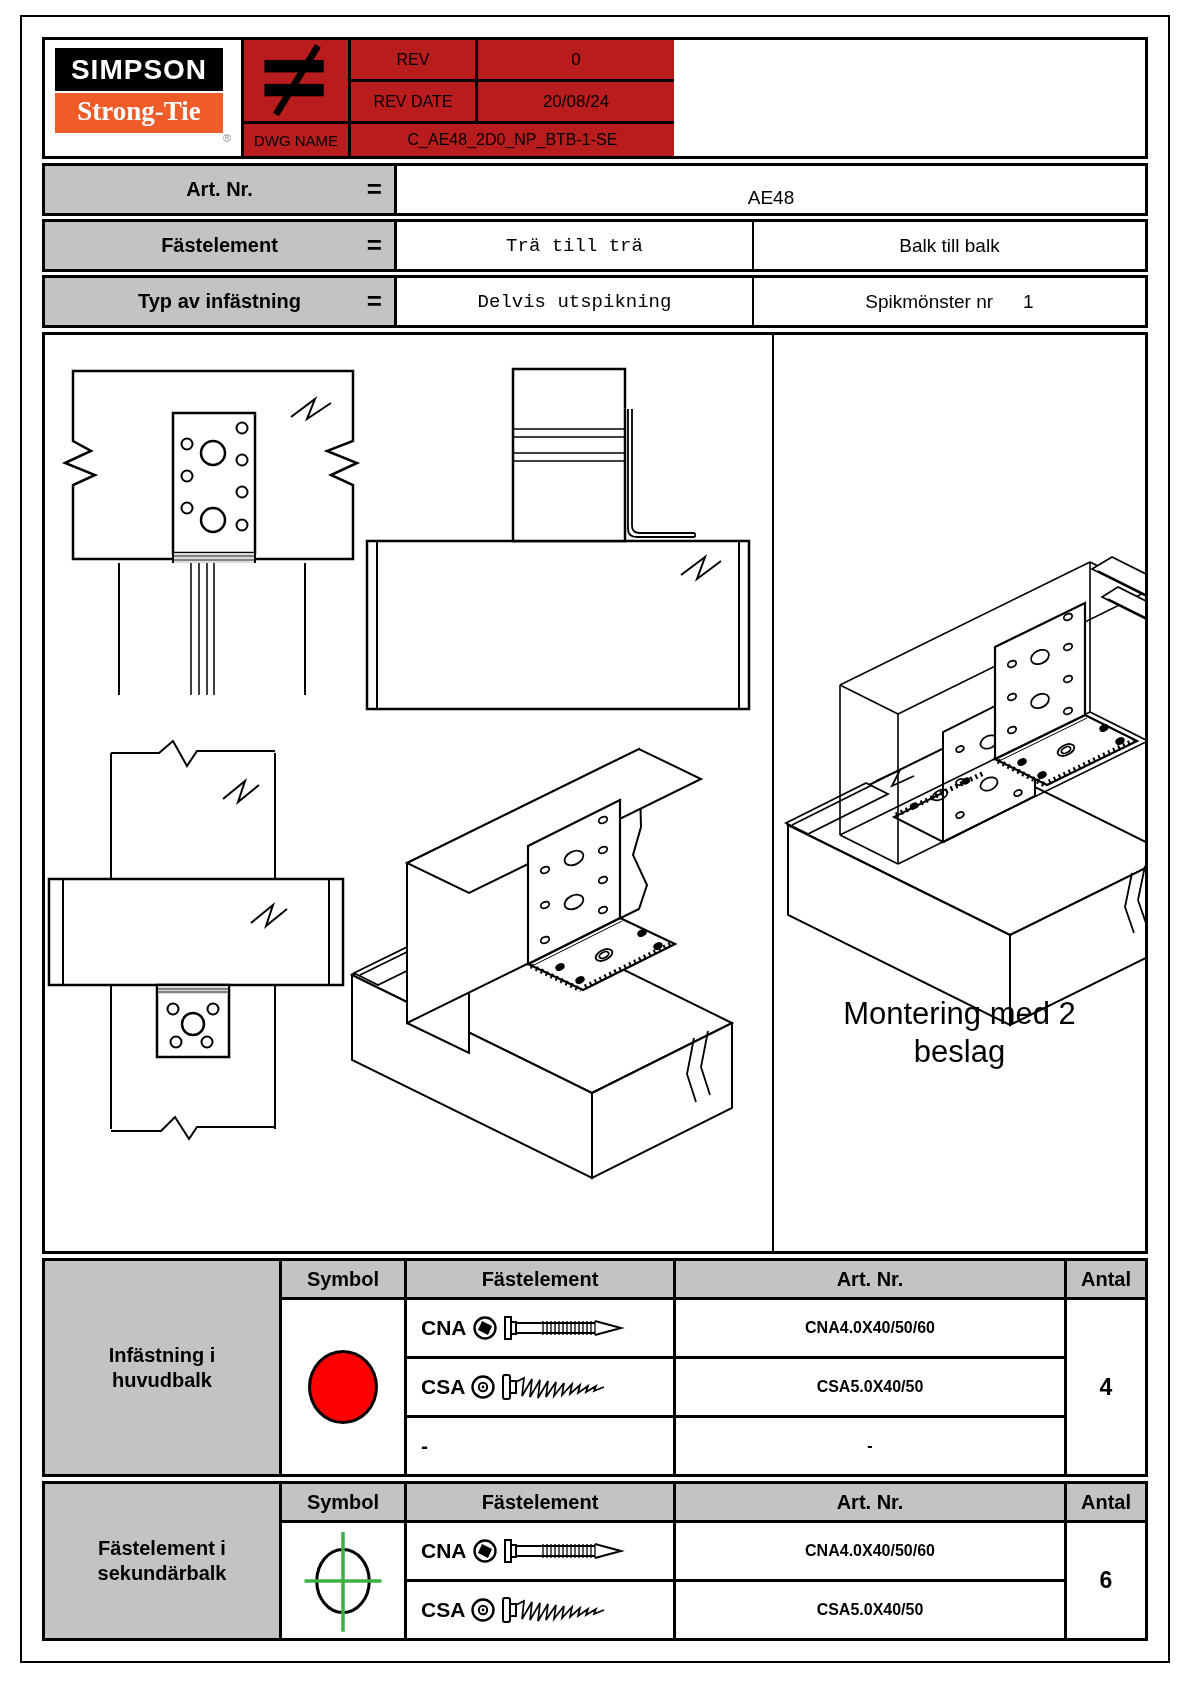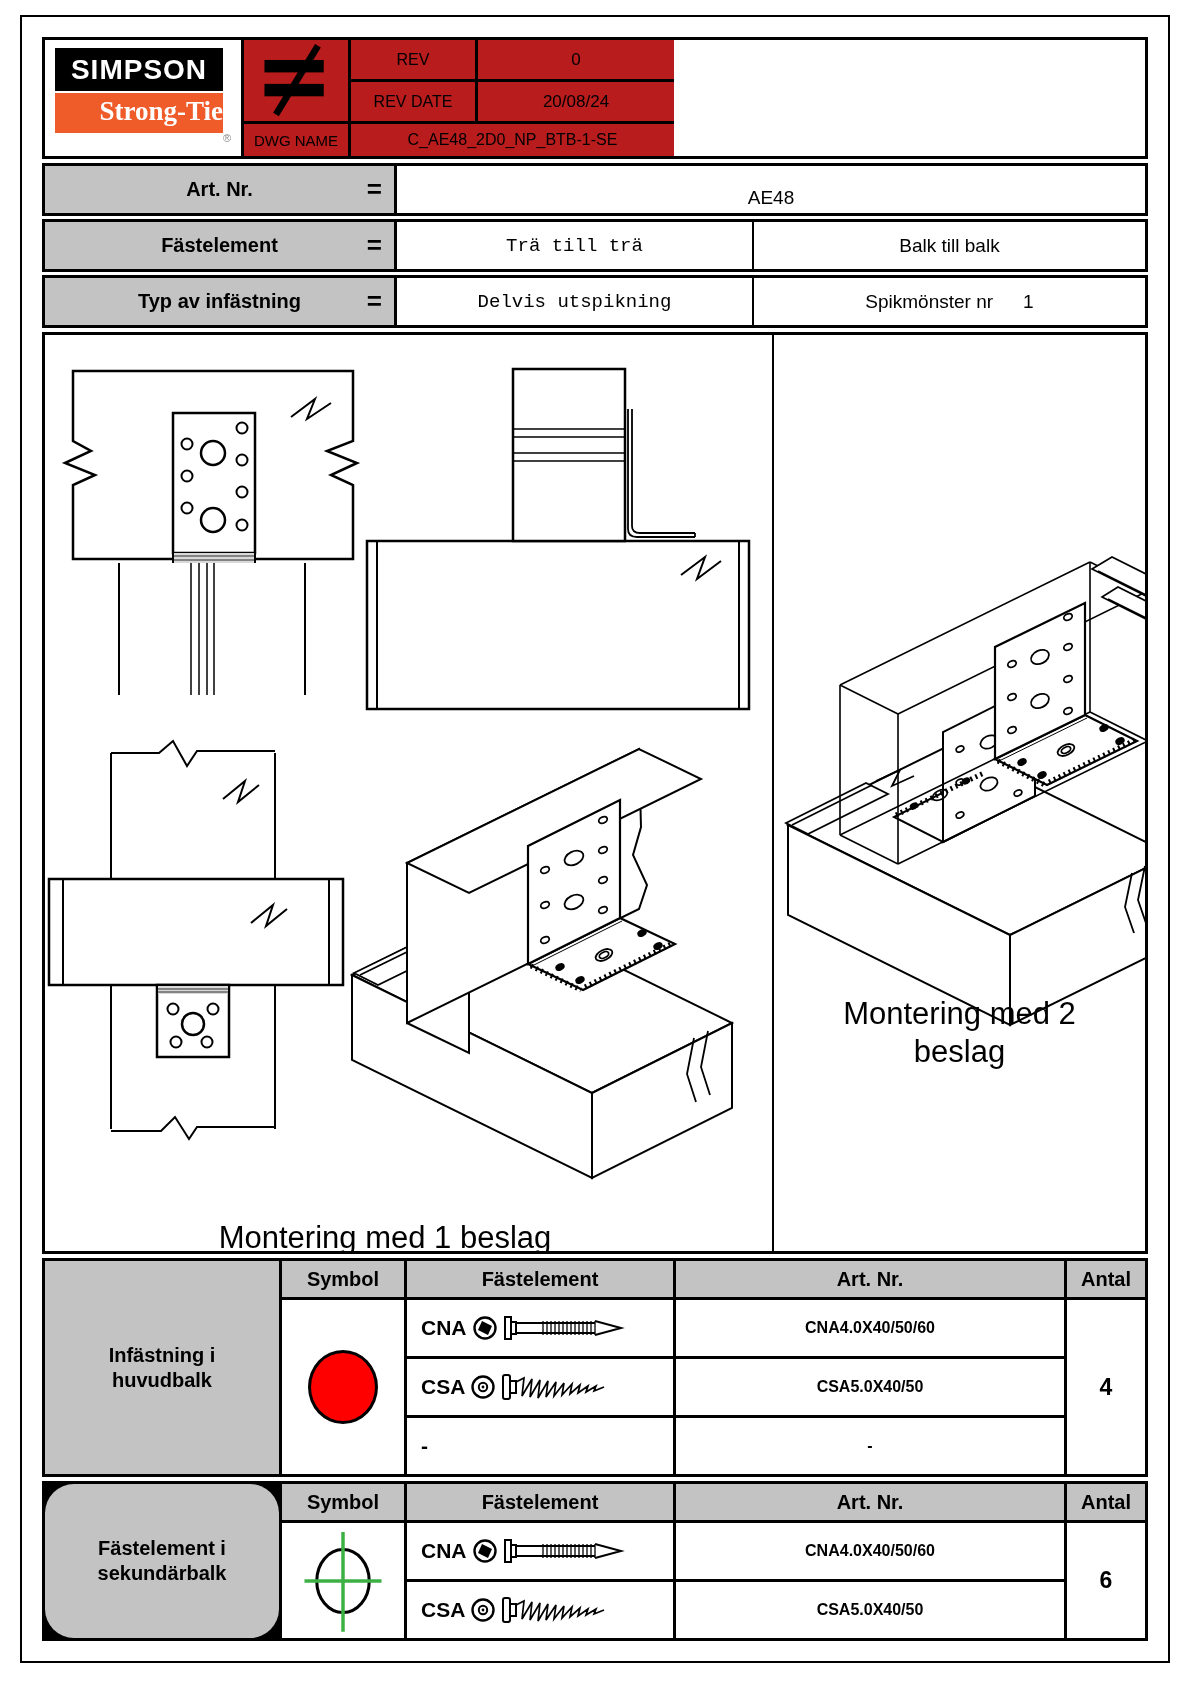--- a/index.html
+++ b/index.html
@@ -7,21 +7,21 @@
   .sheet{position:absolute;left:20px;top:15px;width:1150px;height:1648px;border:2px solid #000;
          box-sizing:border-box;padding:20px;display:flex;flex-direction:column;gap:4px;background:#fff;}
   .band{border:3px solid #000;box-sizing:border-box;background:#fff;}
 
   
   .header{height:122px;display:flex;}
   .logo-wrap{width:196px;padding:8px 0 0 10px;box-sizing:border-box;}
   .logo-black{background:#000;color:#fff;font-weight:bold;font-size:28px;letter-spacing:1px;
               width:168px;text-align:center;padding:6px 0 5px;box-sizing:border-box;}
   .logo-orange{background:#f05b2a;color:#fff;font-weight:bold;font-size:27px;
-               font-family:"Liberation Serif",serif;width:168px;text-align:right;
+               font-family:"Liberation Serif",serif;width:168px;text-align:center;
                padding:3px 0 6px;box-sizing:border-box;margin-top:2px;}
   .logo-reg{display:block;text-align:right;font-size:11px;color:#888;width:176px;line-height:10px;}
   .title-wrap{flex:1;display:flex;align-items:center;justify-content:center;}
   .doc-title{font-size:46px;border-bottom:3px solid #000;padding:0 14px 3px;}
   .header-right{width:430px;border-left:3px solid #000;background:#000;display:grid;
                 grid-template-columns:104px 124px 1fr;grid-template-rows:39px 39px 1fr;gap:3px;}
   .hcell{background:#b91c1c;display:flex;align-items:center;justify-content:center;font-size:16px;}
   .hcell.sym{grid-row:1/3;grid-column:1;}
   .hcell.dwgl{grid-row:3;grid-column:1;font-size:15px;}
   .hcell.dwgv{grid-row:3;grid-column:2/4;font-size:16px;}
@@ -53,21 +53,21 @@
   .ftable{display:grid;grid-template-columns:234px 122px 266px 1fr 78px;background:#000;gap:3px;
           border:3px solid #000;box-sizing:border-box;}
   .t1{grid-template-rows:36px 56px 56px 56px;}
   .t2{grid-template-rows:36px 56px 56px;}
   .cell{background:#fff;display:flex;align-items:center;justify-content:center;}
   .cell.gray{background:#c3c3c3;}
   .cell.head{font-weight:bold;font-size:20px;}
   .rowlabel{grid-column:1;background:#c3c3c3;display:flex;flex-direction:column;align-items:center;
             justify-content:center;font-weight:bold;font-size:20px;line-height:25px;}
   .t1 .rowlabel{grid-row:1/5;}
-  .t2 .rowlabel{grid-row:1/4;border-radius:29px;}
+  .t2 .rowlabel{grid-row:1/4;}
   .symcell{grid-column:2;}
   .t1 .symcell{grid-row:2/5;}
   .t2 .symcell{grid-row:2/4;}
   .qtycell{grid-column:5;font-weight:bold;font-size:23px;}
   .t1 .qtycell{grid-row:2/5;}
   .t2 .qtycell{grid-row:2/4;}
   .fcell{justify-content:flex-start;padding-left:14px;gap:5px;font-weight:bold;font-size:21px;}
   .acell{font-weight:bold;font-size:16px;}
   .red-circle{width:64px;height:68px;background:#ff0000;border:3px solid #000;border-radius:50%;}
 </style>
@@ -296,21 +296,20 @@
           <ellipse cx="261" cy="115" rx="4.5" ry="3" transform="rotate(-26 261 115)"></ellipse>
           <ellipse cx="262" cy="250" rx="9" ry="5" transform="rotate(-26 262 250)"></ellipse>
           <ellipse cx="262" cy="250" rx="5" ry="2.8" transform="rotate(-26 262 250)"></ellipse>
           <ellipse cx="218" cy="262" rx="4" ry="2.6" transform="rotate(-26 218 262)" fill="#000"></ellipse>
           <ellipse cx="300" cy="228" rx="4" ry="2.6" transform="rotate(-26 300 228)" fill="#000"></ellipse>
           <ellipse cx="238" cy="275" rx="4" ry="2.6" transform="rotate(-26 238 275)" fill="#000"></ellipse>
           <ellipse cx="316" cy="241" rx="4" ry="2.6" transform="rotate(-26 316 241)" fill="#000"></ellipse>
         </g>
       </svg>
 
-      <div class="caption cap1">Montering med 1 beslag</div>
     </div>
 
     <div class="panel-right">
 
       <svg class="dsvg" style="left:6px;top:170px" width="398" height="530" viewBox="0 0 398 530">
         <g fill="#fff" stroke="#000" stroke-width="2">
           <polygon points="8,320 170,240 392,350 230,430"></polygon>
           <polygon points="8,320 230,430 230,520 8,410"></polygon>
           <polygon points="230,430 392,350 392,440 230,520"></polygon>
         </g>

